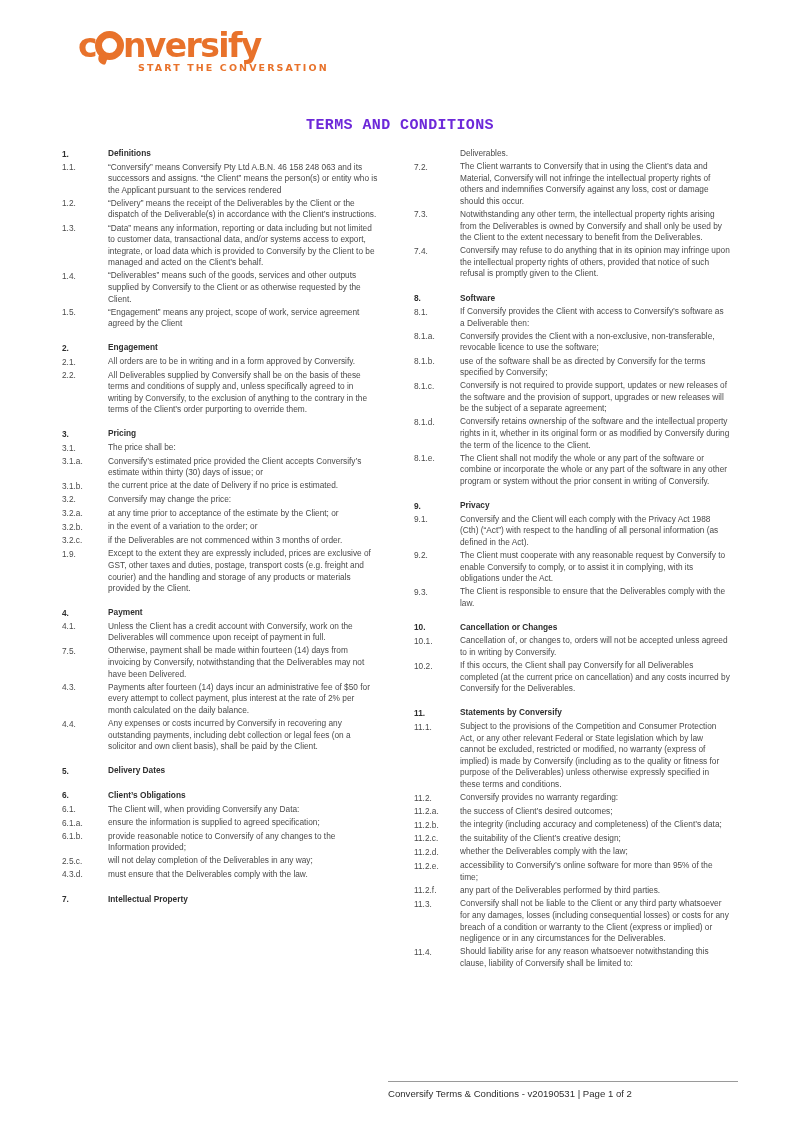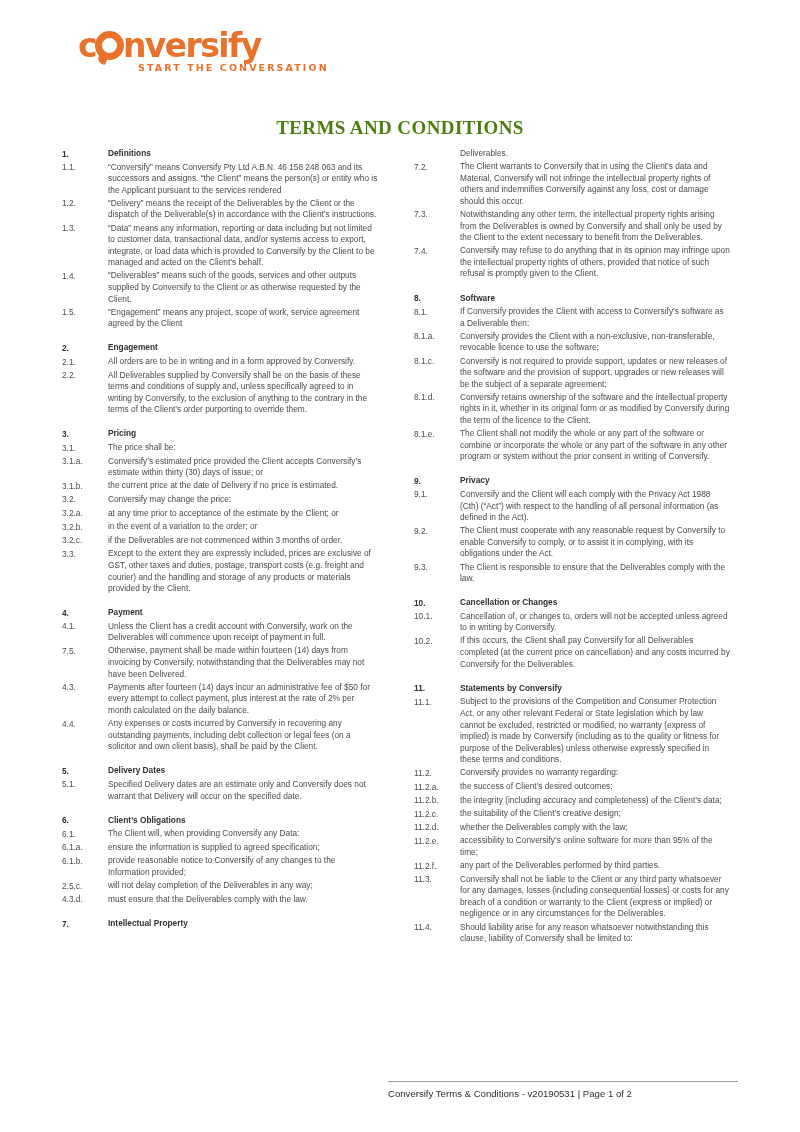--- a/index.html
+++ b/index.html
@@ -75,25 +75,25 @@
     white-space: nowrap;
   }
 
   
   .doc-title {
     position: absolute;
     left: 0;
     top: 117px;
     width: 800px;
     text-align: center;
-    font-family: Liberation Serif, serif;
-    font-size: 19px;
+    font-family: Liberation Mono, monospace;
+    font-size: 15px;
     font-weight: bold;
     letter-spacing: 0.4px;
-    color: #4d7c0f;
+    color: #6d28d9;
   }
 
   
   .columns {
     position: absolute;
     left: 0;
     top: 148px;
     width: 800px;
     display: flex;
     gap: 36px;
@@ -235,21 +235,21 @@
         </div>
         <div class="clause">
           <div class="num">3.2.b.</div>
           <div class="txt">in the event of a variation to the order; or</div>
         </div>
         <div class="clause">
           <div class="num">3.2.c.</div>
           <div class="txt">if the Deliverables are not commenced within 3 months of order.</div>
         </div>
         <div class="clause">
-          <div class="num">3.3.</div>
+          <div class="num">1.9.</div>
           <div class="txt">Except to the extent they are expressly included, prices are exclusive of GST, other taxes and duties, postage, transport costs (e.g. freight and courier) and the handling and storage of any products or materials provided by the Client.</div>
         </div>
         <div class="spacer"></div>
         <div class="clause heading">
           <div class="num">4.</div>
           <div class="txt">Payment</div>
         </div>
         <div class="clause">
           <div class="num">4.1.</div>
           <div class="txt">Unless the Client has a credit account with Conversify, work on the Deliverables will commence upon receipt of payment in full.</div>
@@ -263,24 +263,20 @@
           <div class="txt">Payments after fourteen (14) days incur an administrative fee of $50 for every attempt to collect payment, plus interest at the rate of 2% per month calculated on the daily balance.</div>
         </div>
         <div class="clause">
           <div class="num">4.4.</div>
           <div class="txt">Any expenses or costs incurred by Conversify in recovering any outstanding payments, including debt collection or legal fees (on a solicitor and own client basis), shall be paid by the Client.</div>
         </div>
         <div class="spacer"></div>
         <div class="clause heading">
           <div class="num">5.</div>
           <div class="txt">Delivery Dates</div>
-        </div>
-        <div class="clause">
-          <div class="num">5.1.</div>
-          <div class="txt">Specified Delivery dates are an estimate only and Conversify does not warrant that Delivery will occur on the specified date.</div>
         </div>
         <div class="spacer"></div>
         <div class="clause heading">
           <div class="num">6.</div>
           <div class="txt">Client’s Obligations</div>
         </div>
         <div class="clause">
           <div class="num">6.1.</div>
           <div class="txt">The Client will, when providing Conversify any Data:</div>
         </div>
@@ -330,20 +326,24 @@
         </div>
         <div class="clause">
           <div class="num">8.1.</div>
           <div class="txt">If Conversify provides the Client with access to Conversify’s software as a Deliverable then:</div>
         </div>
         <div class="clause">
           <div class="num">8.1.a.</div>
           <div class="txt">Conversify provides the Client with a non-exclusive, non-transferable, revocable licence to use the software;</div>
         </div>
         <div class="clause">
+          <div class="num">8.1.b.</div>
+          <div class="txt">use of the software shall be as directed by Conversify for the terms specified by Conversify;</div>
+        </div>
+        <div class="clause">
           <div class="num">8.1.c.</div>
           <div class="txt">Conversify is not required to provide support, updates or new releases of the software and the provision of support, upgrades or new releases will be the subject of a separate agreement;</div>
         </div>
         <div class="clause">
           <div class="num">8.1.d.</div>
           <div class="txt">Conversify retains ownership of the software and the intellectual property rights in it, whether in its original form or as modified by Conversify during the term of the licence to the Client.</div>
         </div>
         <div class="clause">
           <div class="num">8.1.e.</div>
           <div class="txt">The Client shall not modify the whole or any part of the software or combine or incorporate the whole or any part of the software in any other program or system without the prior consent in writing of Conversify.</div>

